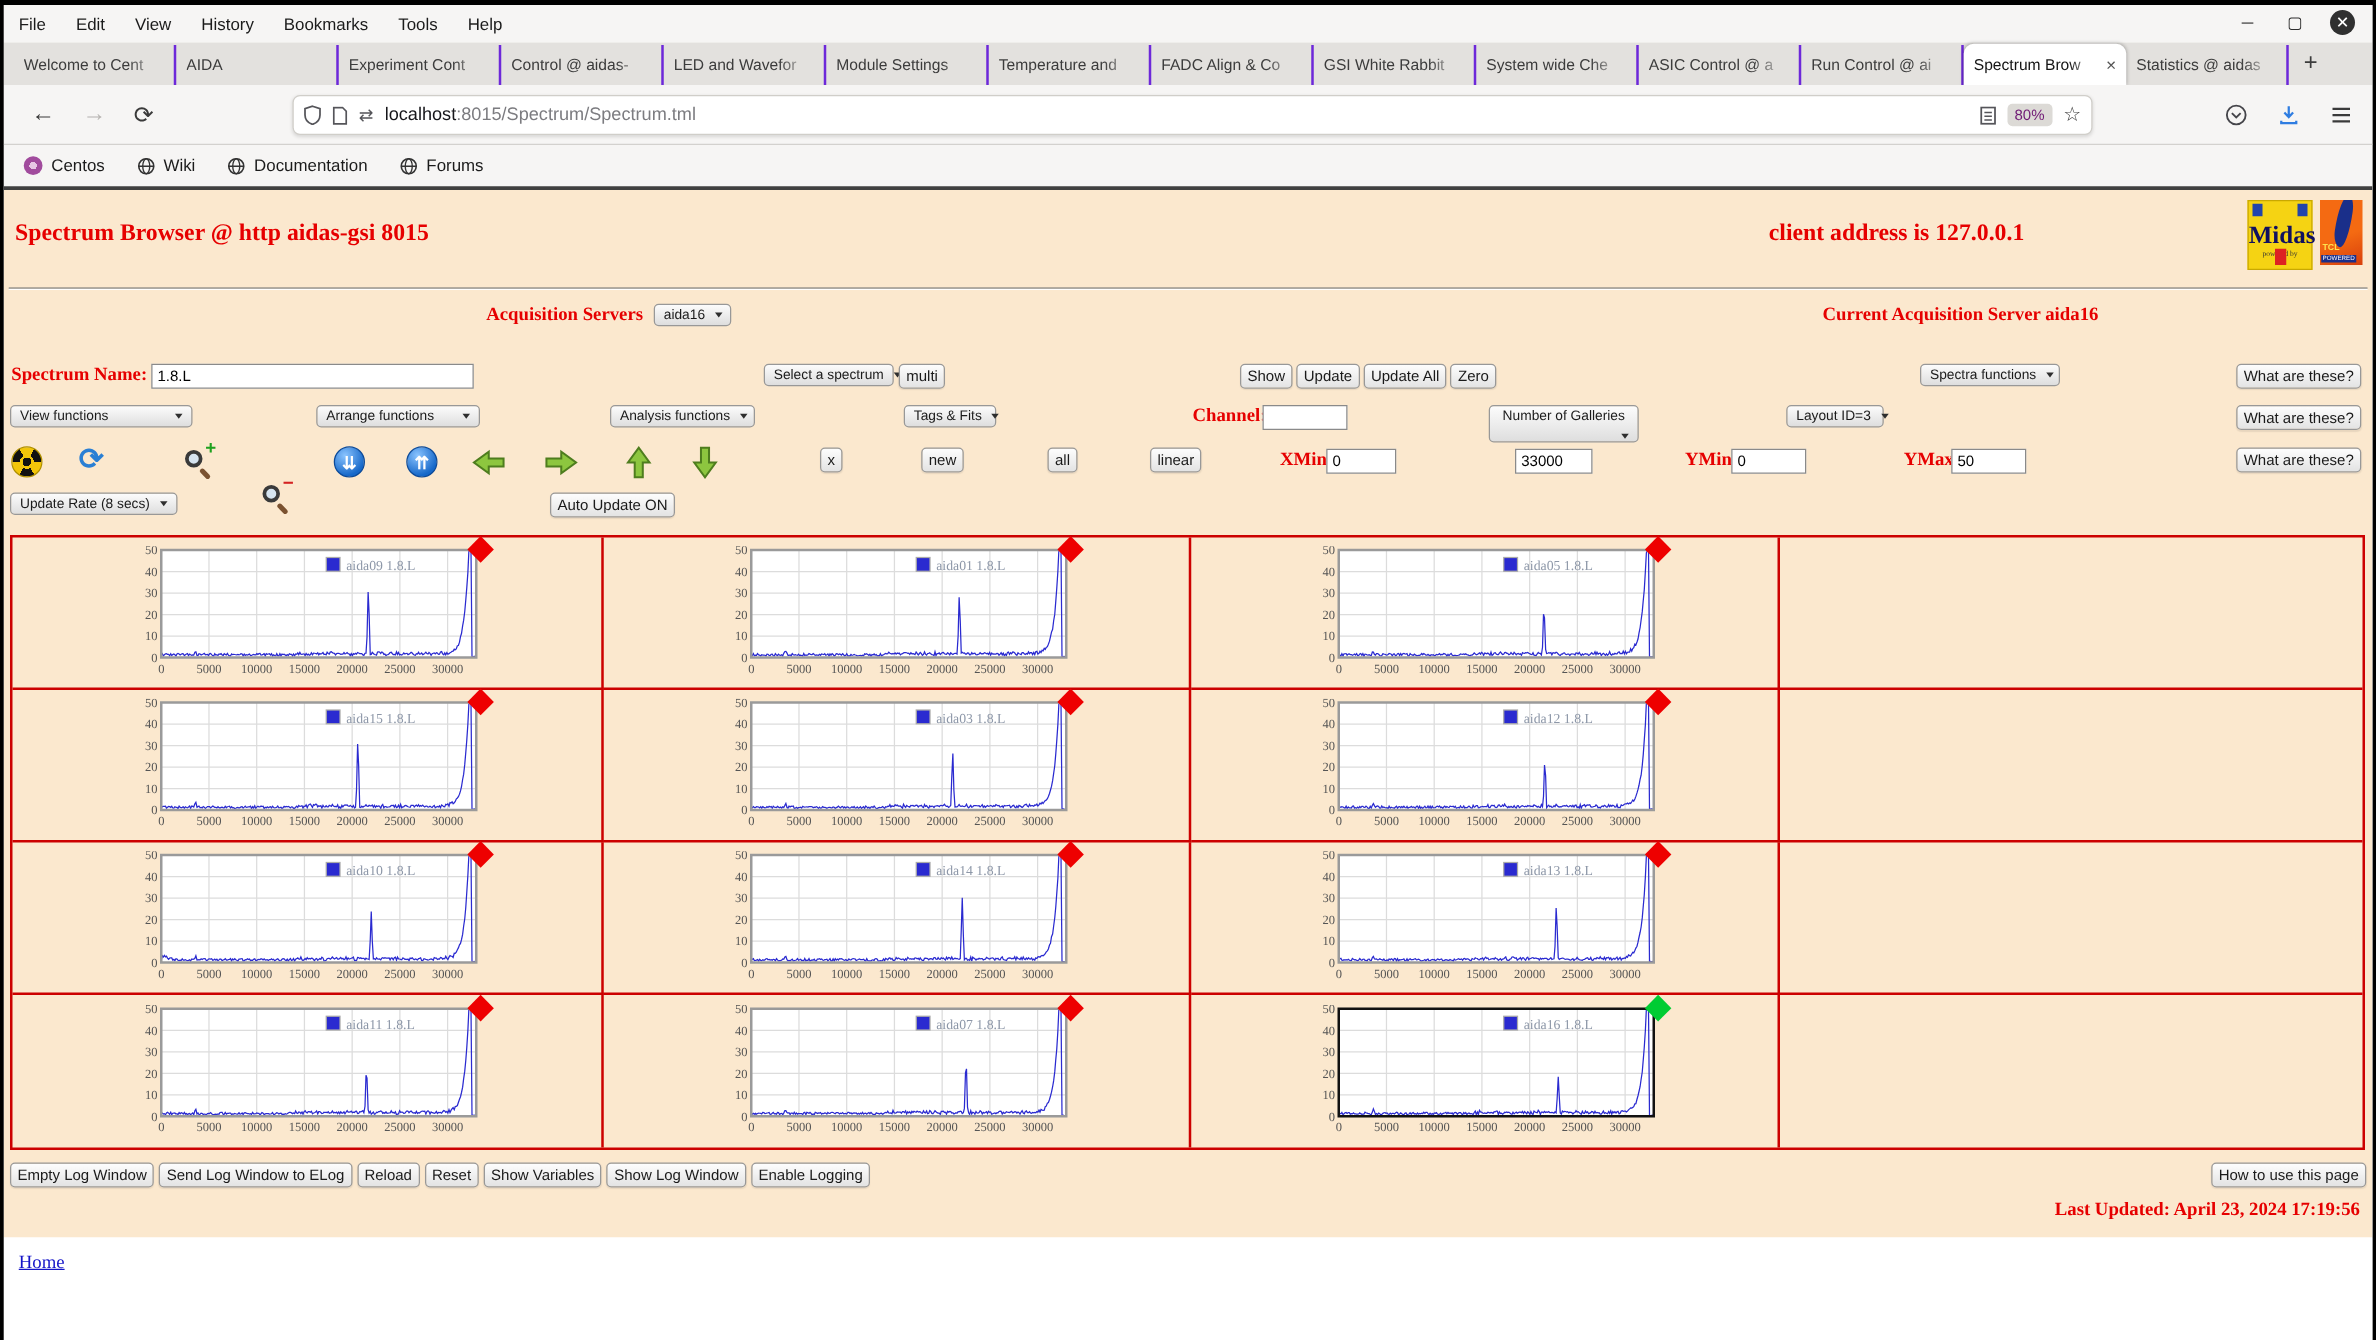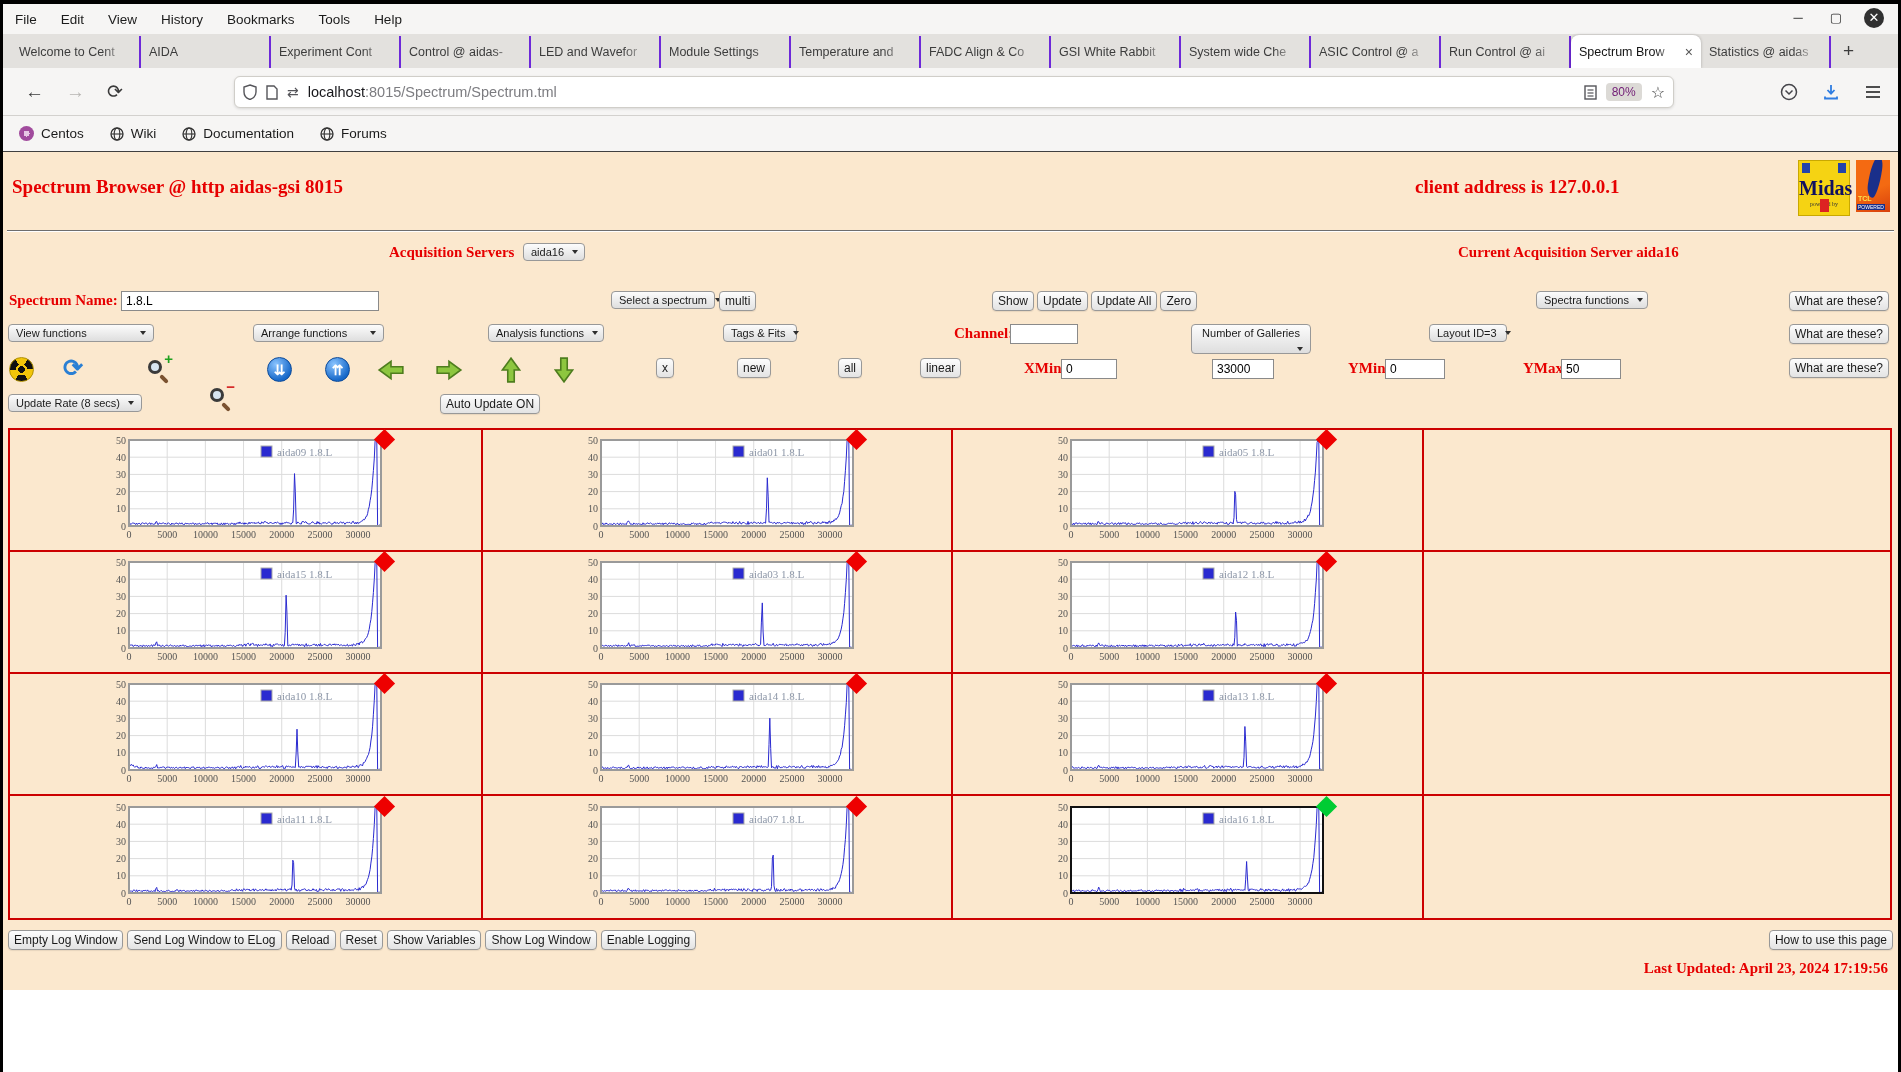--- a/index.html
+++ b/index.html
@@ -37,21 +37,21 @@
             display:flex; align-items:center; padding:0 8px; gap:9px; }
   .urltext { font-size:14.5px; color:#16161a; }
   .urltext .rest { color:#7c7c80; }
   .uspacer { flex:1; }
   .zoombadge { background:#dcdad6; border-radius:4px; font-size:12px; color:#701a75; padding:2px 6px; }
   .star { font-size:16px; color:#3e3e3e; }
   .smallglyph { font-size:14px; color:#55555a; }
   .navright { position:absolute; right:16px; top:8px; height:32px; display:flex; align-items:center; gap:24px; }
 
   .bmbar { position:absolute; top:112px; left:0; right:0; height:36px; background:#f6f5f4;
-           border-bottom:1px solid #404040; display:flex; align-items:center; gap:26px; padding-left:16px; }
+           border-bottom:3px solid #404040; display:flex; align-items:center; gap:26px; padding-left:16px; }
   .bmitem { display:flex; align-items:center; gap:7px; font-size:13.5px; color:#1b1b1b; }
   .ic-centos { width:15px; height:15px; border-radius:50%;
                background:radial-gradient(circle at 50% 50%, #e7c7e4 0 3px, #a14b9d 3px); }
 
   
   .page { position:absolute; top:148px; left:0; right:0; height:838px; background:#fbe8ce; }
   .below { position:absolute; top:986px; left:0; right:0; bottom:0; background:#fff; }
   .rlab { font-family:"Liberation Serif", serif; font-weight:bold; color:#e60000; }
   .pagetitle { position:absolute; left:9px; top:24px; font-size:19px; }
   .clientaddr { position:absolute; left:1412px; top:24px; font-size:19px; }
@@ -804,13 +804,16 @@
           <button class="btn minibtn">Reset</button>
           <button class="btn minibtn">Show Variables</button>
           <button class="btn minibtn">Show Log Window</button>
           <button class="btn minibtn">Enable Logging</button>
         </span>
       <button class="btn minibtn helpbtn">How to use this page</button>
     </div>
     <div class="lastupd rlab">Last Updated: April 23, 2024 17:19:56</div>
   </div>
 
+  <div class="below">
+    <a class="homelink" href="#">Home</a>
+  </div>
 </div>
 
 </body></html>

